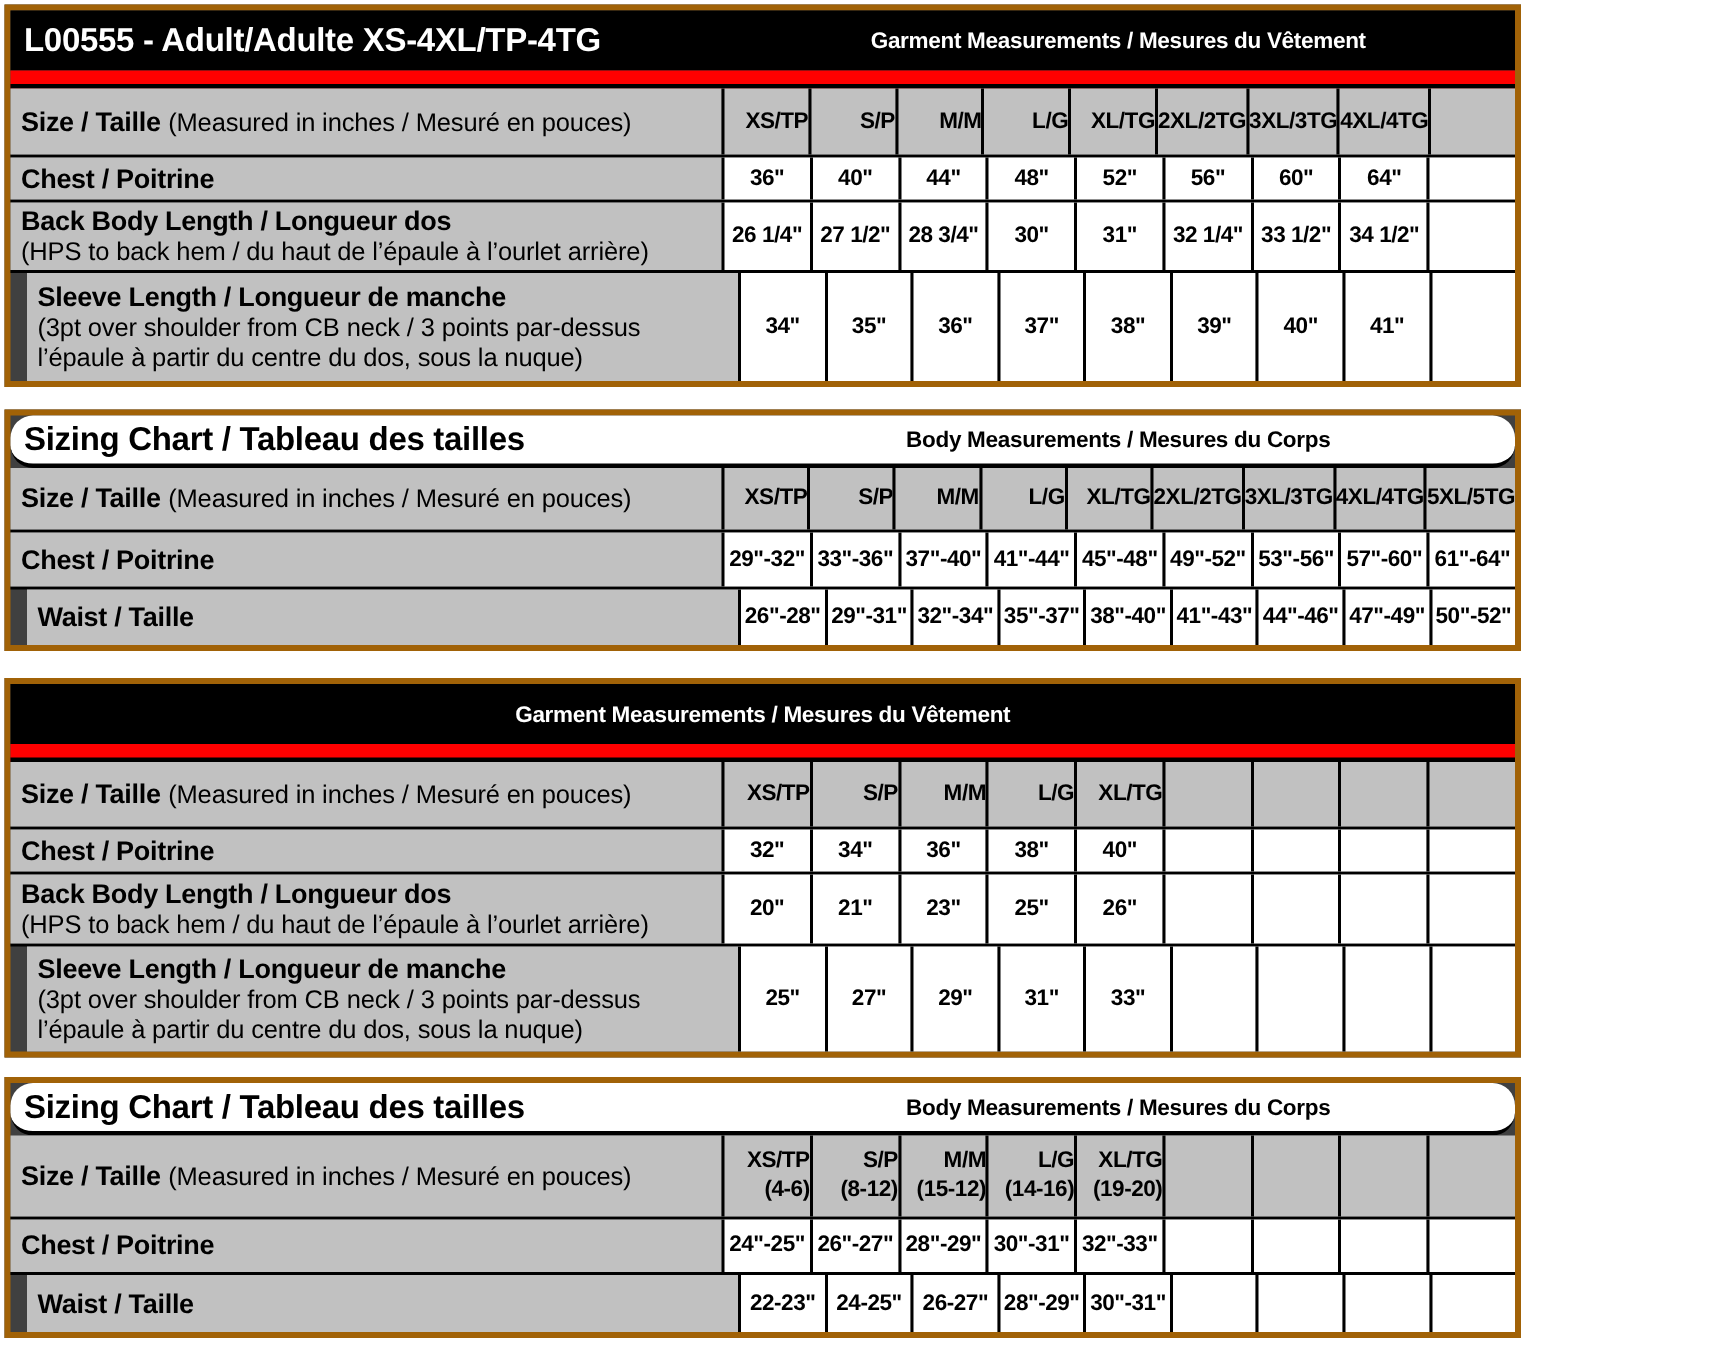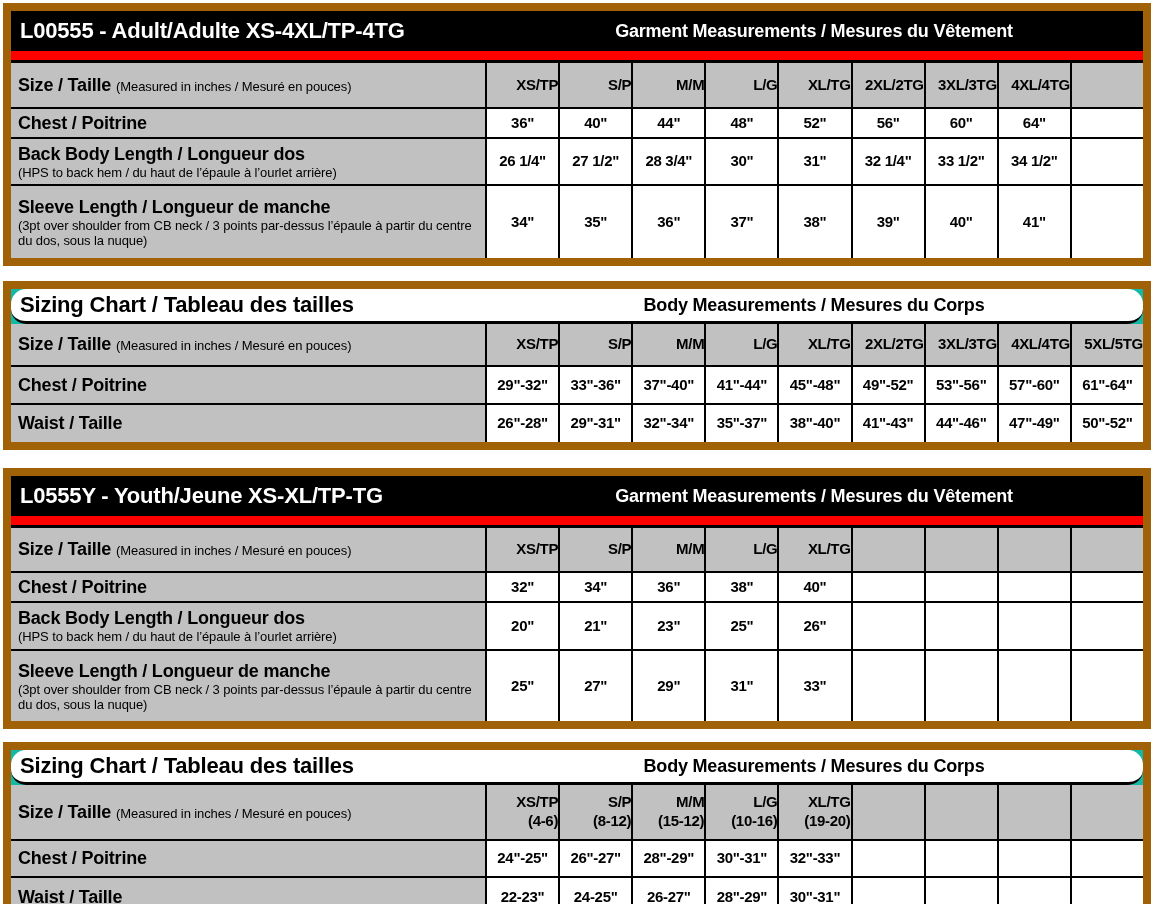--- a/index.html
+++ b/index.html
@@ -4,45 +4,45 @@
 <style>
   * { box-sizing: border-box; margin: 0; padding: 0; }
   html, body { background: #ffffff; }
   body {
     width: 1154px; height: 904px;
     font-family: "Liberation Sans", "DejaVu Sans", sans-serif;
     padding: 3px 3px 0 3px;
     overflow: hidden;
   }
   .section {
-    width: 1148px;
-    border: 8px solid #a16207;
-    background: #14b8a6;
+    width: 1011px;
+    border: 4px solid #a16207;
+    background: #404040;
   }
   #adult-garment { margin-bottom: 15px; }
   #adult-body    { margin-bottom: 18px; }
   #youth-garment { margin-bottom: 13px; }
 
   .band { display: flex; align-items: center; }
   .band-black { background: #000; color: #fff; height: 40px; }
   .band-white { background: #fff; color: #000; height: 35px; border-bottom: 3px solid #000; border-radius: 15px; }
   .band-left  {
     flex: 0 0 474px; padding-left: 9px;
     font-weight: bold; font-size: 22px; white-space: nowrap;
     letter-spacing: -0.2px;
   }
   .band-right {
     flex: 1 1 auto; text-align: center;
-    font-weight: bold; font-size: 18px; white-space: nowrap;
+    font-weight: bold; font-size: 15px; white-space: nowrap;
     letter-spacing: -0.2px;
   }
   .red-bar { height: 12px; background: #ff0000; border-bottom: 3px solid #000; }
 
   .trow { display: flex; border-bottom: 2px solid #000; }
-  .tbody .trow:last-child { border-bottom: none; }
+  .tbody .trow:last-child { border-bottom: none; margin-left: 11px; }
 
   .cell-label {
     flex: 0 0 474px;
     background: #c1c1c1;
     padding: 2px 6px 2px 7px;
     display: flex; flex-direction: column; justify-content: center;
   }
   .cell {
     flex: 1 1 0;
     border-left: 2px solid #000;
@@ -50,21 +50,21 @@
     display: flex; flex-direction: column;
     align-items: center; justify-content: center;
     font-weight: bold; font-size: 15px;
     line-height: 1.25;
     letter-spacing: -0.3px;
     text-align: center;
   }
   .head-cell { background: #c1c1c1; align-items: flex-end; }
 
   .label-main { font-weight: bold; font-size: 18px; letter-spacing: -0.2px; }
-  .label-note { font-weight: normal; font-size: 13px; letter-spacing: -0.1px; }
+  .label-note { font-weight: normal; font-size: 17px; letter-spacing: -0.1px; }
   .label-inline .label-main { margin-right: 5px; }
 
   
   #adult-garment .trow:nth-child(1){ height: 46px; }
   #adult-garment .trow:nth-child(2){ height: 30px; }
   #adult-garment .trow:nth-child(3){ height: 47px; }
   #adult-garment .trow:nth-child(4){ height: 72px; }
 
   #adult-body .trow:nth-child(1){ height: 43px; }
   #adult-body .trow:nth-child(2){ height: 38px; }
@@ -231,21 +231,20 @@
           <div class="cell">38"-40"</div>
           <div class="cell">41"-43"</div>
           <div class="cell">44"-46"</div>
           <div class="cell">47"-49"</div>
           <div class="cell">50"-52"</div>
         </div>
       </div>
     </div>
     <div class="section" id="youth-garment">
       <div class="band band-black">
-        <div class="band-left">L0555Y - Youth/Jeune XS-XL/TP-TG</div>
         <div class="band-right">Garment Measurements / Mesures du Vêtement</div>
       </div>
       <div class="red-bar"></div>
       <div class="tbody">
         <div class="trow">
           <div class="cell-label">
             <div class="label-inline"><span class="label-main">Size / Taille</span><span class="label-note">(Measured in inches / Mesuré en pouces)</span></div>
           </div>
           <div class="cell head-cell">
             <span class="head-label">XS/TP</span>
@@ -338,21 +337,21 @@
           <div class="cell head-cell">
             <span class="head-label">S/P</span>
             <span class="head-sub">(8-12)</span>
           </div>
           <div class="cell head-cell">
             <span class="head-label">M/M</span>
             <span class="head-sub">(15-12)</span>
           </div>
           <div class="cell head-cell">
             <span class="head-label">L/G</span>
-            <span class="head-sub">(10-16)</span>
+            <span class="head-sub">(14-16)</span>
           </div>
           <div class="cell head-cell">
             <span class="head-label">XL/TG</span>
             <span class="head-sub">(19-20)</span>
           </div>
           <div class="cell head-cell">
             <span class="head-label"></span>
           </div>
           <div class="cell head-cell">
             <span class="head-label"></span>

